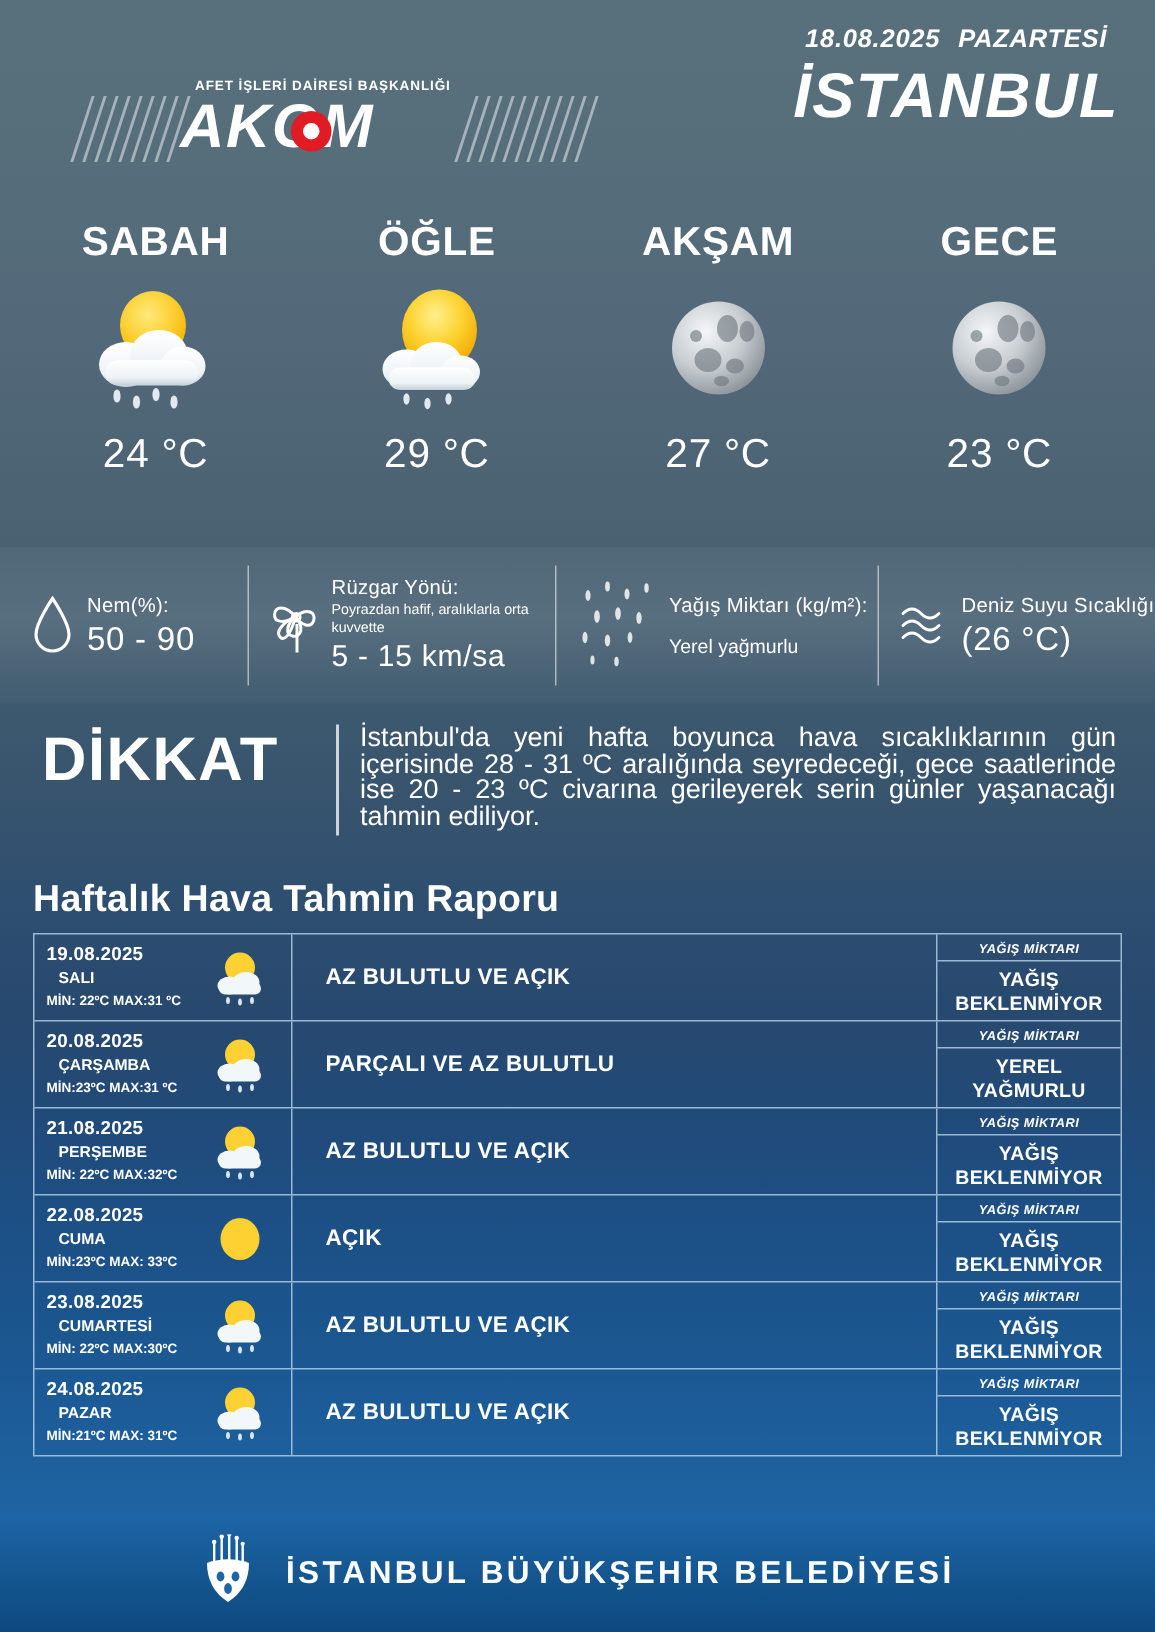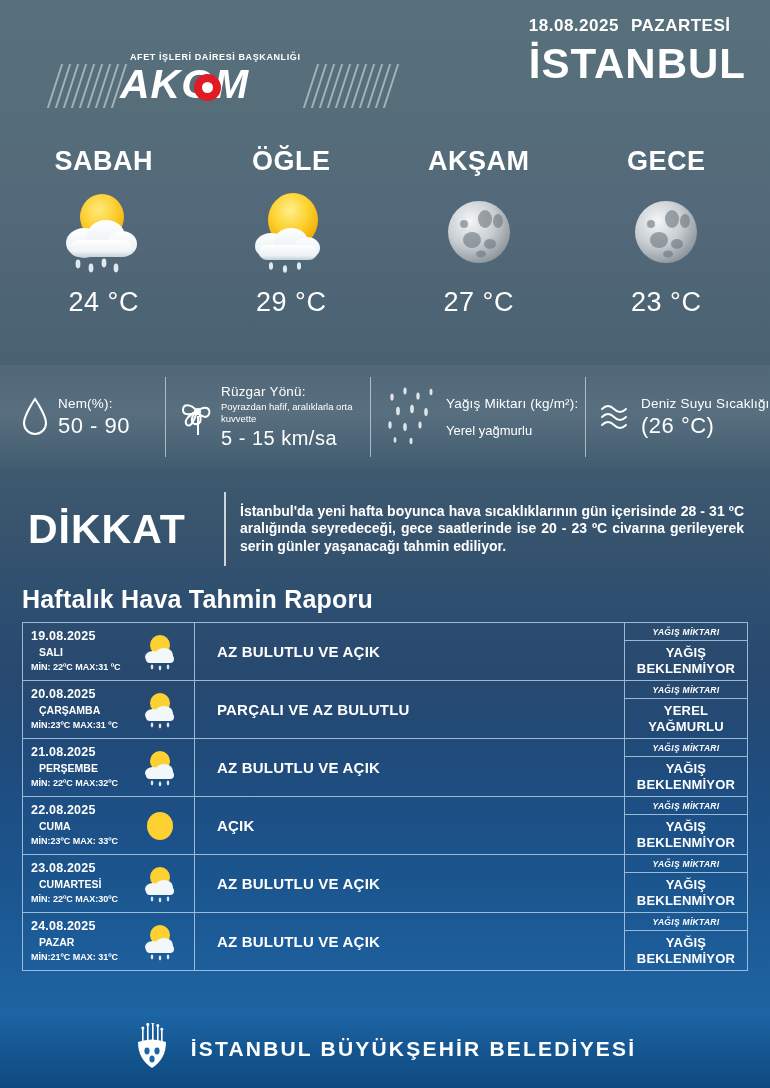--- a/index.html
+++ b/index.html
@@ -38,21 +38,22 @@
   
   .header {
     position: relative;
     height: 122px;
     padding: 0 22px;
   }
   .hdr-right {
     position: absolute;
     right: 24px;
     top: 16px;
-    text-align: left;
+    text-align: center;
+    font-style: italic;
   }
   .hdr-date {
     color: #ffffff;
     font-size: 17px;
     font-weight: bold;
     letter-spacing: 0.5px;
     white-space: nowrap;
   }
   .hdr-date .dayname { margin-left: 12px; }
   .hdr-city {
@@ -213,21 +214,20 @@
   .m-val.mid  { font-size: 20px; }
   .m-note {
     font-size: 13px;
     margin-top: 12px;
     white-space: nowrap;
   }
 
   
   .dikkat {
     display: flex;
-    align-items: center;
     height: 92px;
     margin-top: 14px;
     padding: 0 26px 0 28px;
   }
   .dikkat-word {
     color: #ffffff;
     font-size: 41px;
     font-weight: bold;
     letter-spacing: 1px;
     width: 196px;
@@ -235,23 +235,23 @@
   }
   .dikkat-rule {
     width: 2px;
     height: 74px;
     background: rgba(255,255,255,0.75);
     flex: 0 0 2px;
     margin-right: 14px;
   }
   .dikkat-text {
     color: #ffffff;
-    font-size: 14px;
+    font-size: 18px;
     line-height: 17.5px;
-    font-weight: bold;
+    font-weight: normal;
     text-align: justify;
   }
 
   
   .table-title {
     color: #ffffff;
     font-size: 25px;
     font-weight: bold;
     padding: 10px 15px 8px 22px;
     letter-spacing: 0.2px;

